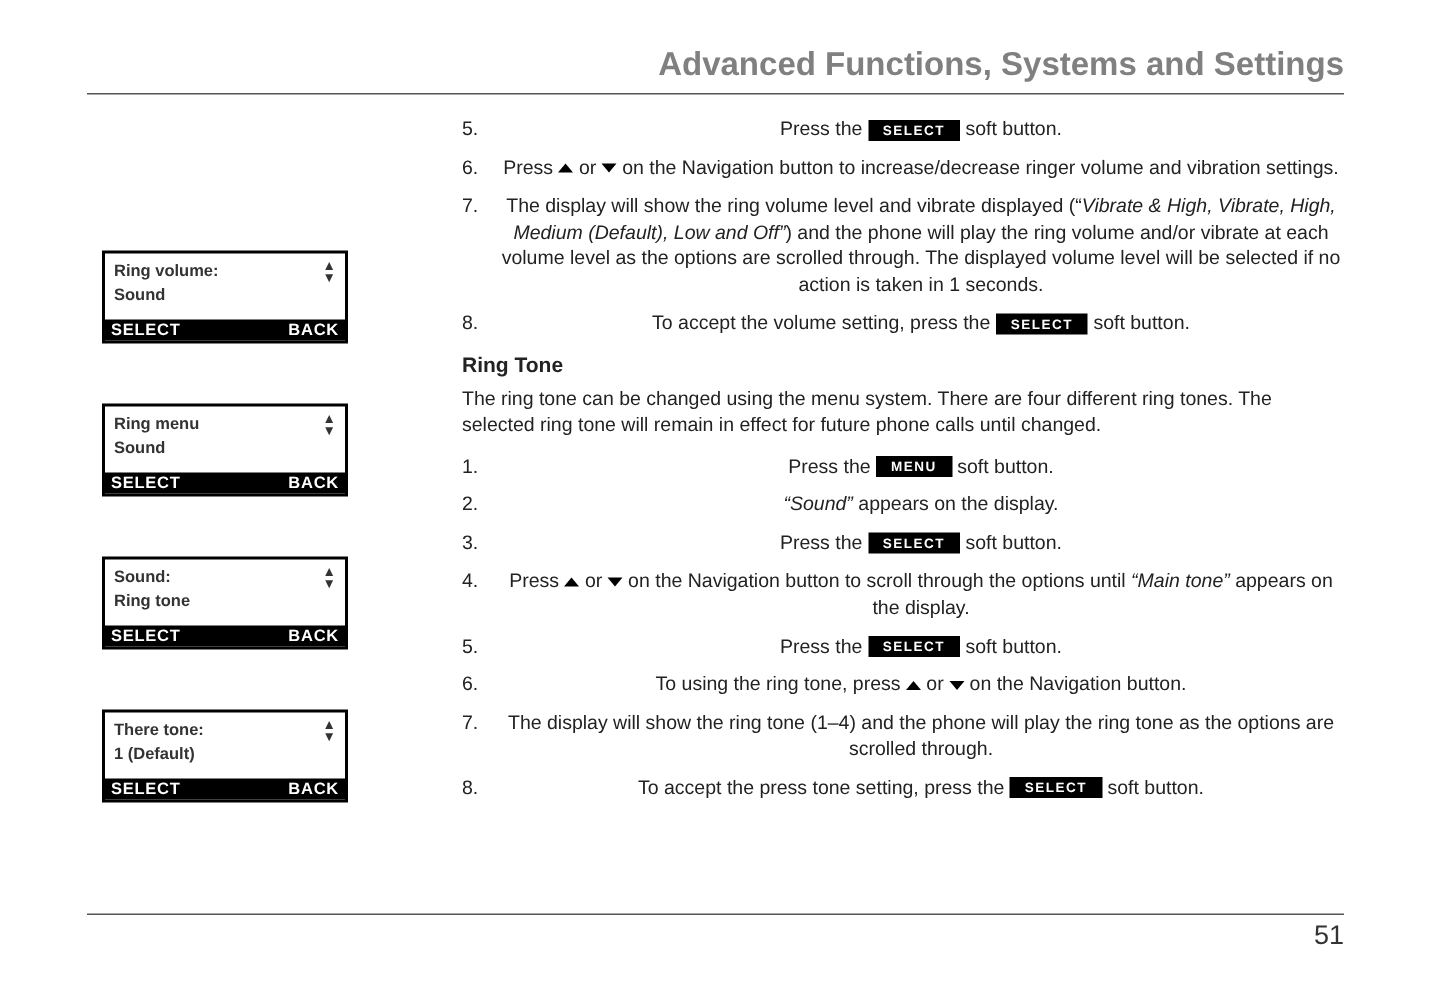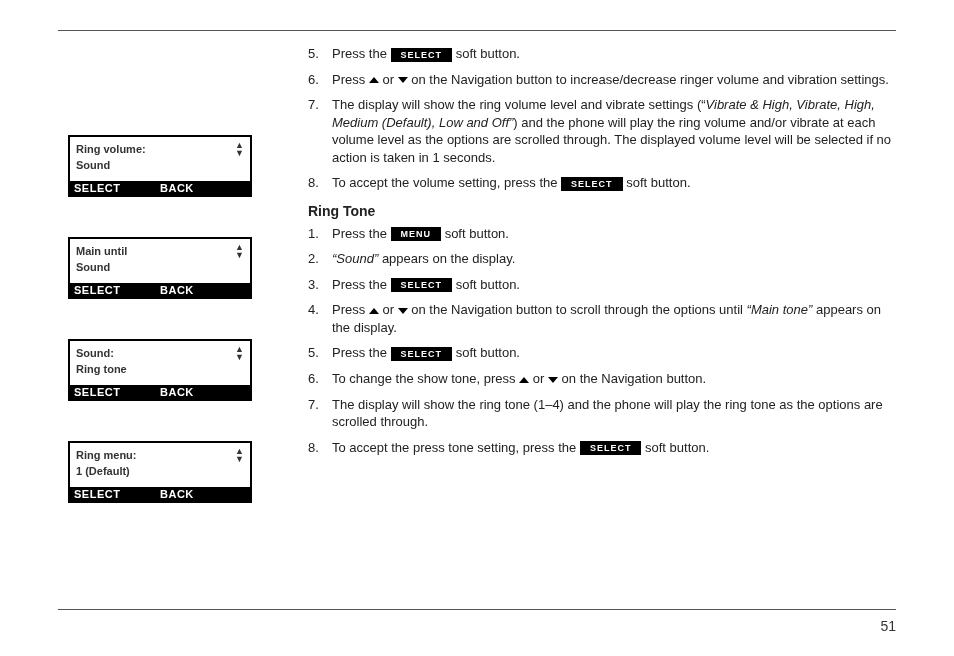--- a/index.html
+++ b/index.html
@@ -28,21 +28,21 @@
   }
   .content {
     display: flex;
   }
   .sidebar {
     width: 250px;
     padding-top: 90px;
     padding-left: 10px;
   }
   .phone-screen {
-    width: 184px;
+    width: 164px;
     border: 2px solid #000;
     margin-bottom: 40px;
     font-family: Arial, sans-serif;
     font-size: 11px;
     font-weight: bold;
     background: #fff;
   }
   .phone-body {
     padding: 4px 6px 10px 6px;
     position: relative;
@@ -62,40 +62,40 @@
     font-size: 11px;
     font-weight: bold;
     letter-spacing: 0.5px;
   }
   .phone-softkeys span {
     flex: 1;
     text-align: center;
     padding: 1px 0;
   }
   .phone-softkeys span:first-child { text-align: left; padding-left: 4px; }
-  .phone-softkeys span:last-child { text-align: left; padding-right: 4px; }
+  .phone-softkeys span:last-child { text-align: right; padding-right: 4px; }
   .main {
     flex: 1;
     font-size: 13px;
     line-height: 1.35;
     color: #222;
   }
   ol.steps {
     list-style: none;
     padding-left: 0;
   }
   ol.steps > li {
     display: flex;
     margin-bottom: 8px;
   }
   ol.steps > li .num {
     width: 24px;
     flex-shrink: 0;
   }
-  ol.steps > li .body { flex: 1; }
+  ol.steps > li .body { flex: 1; text-align: center; }
   .soft-btn {
     display: inline-block;
     background: #000;
     color: #fff;
     font-size: 9px;
     font-weight: bold;
     letter-spacing: 1px;
     padding: 1px 10px 1px 10px;
     vertical-align: middle;
     line-height: 12px;
@@ -127,28 +127,29 @@
     border: none;
     border-top: 1px solid #555;
     position: absolute;
     left: 58px; right: 58px;
     bottom: 46px;
   }
   .page-num {
     position: absolute;
     right: 58px;
     bottom: 22px;
-    font-size: 14px;
+    font-size: 18px;
     padding-left: 36px;
   }
 </style>
 </head>
 <body>
 
 <div class="page">
+  <div class="header-title">Advanced Functions, Systems and Settings</div>
   <hr class="rule">
 
   <div class="content">
     <div class="sidebar">
 
       <div class="phone-screen">
         <div class="phone-body">
           <div class="phone-line1">
             <span>Ring volume:</span>
             <span class="phone-arrows">▲<br>▼</span>
@@ -157,21 +158,21 @@
         </div>
         <div class="phone-softkeys">
           <span>SELECT</span>
           <span>BACK</span>
         </div>
       </div>
 
       <div class="phone-screen">
         <div class="phone-body">
           <div class="phone-line1">
-            <span>Main until</span>
+            <span>Ring menu</span>
             <span class="phone-arrows">▲<br>▼</span>
           </div>
           <div class="phone-line2">Sound</div>
         </div>
         <div class="phone-softkeys">
           <span>SELECT</span>
           <span>BACK</span>
         </div>
       </div>
 
@@ -185,21 +186,21 @@
         </div>
         <div class="phone-softkeys">
           <span>SELECT</span>
           <span>BACK</span>
         </div>
       </div>
 
       <div class="phone-screen">
         <div class="phone-body">
           <div class="phone-line1">
-            <span>Ring menu:</span>
+            <span>There tone:</span>
             <span class="phone-arrows">▲<br>▼</span>
           </div>
           <div class="phone-line2">1 (Default)</div>
         </div>
         <div class="phone-softkeys">
           <span>SELECT</span>
           <span>BACK</span>
         </div>
       </div>
 
@@ -215,32 +216,33 @@
         </li>
         <li>
           <span class="num">6.</span>
           <span class="body">
             <span>Press </span><span class="nav-arrow arrow-up"></span><span>  or  </span><span class="nav-arrow arrow-down"></span><span> on the </span><span class="bold">Navigation</span><span> button to increase/decrease ringer volume and vibration settings.</span>
           </span>
         </li>
         <li>
           <span class="num">7.</span>
           <span class="body">
-            <span>The display will show the ring volume level and vibrate settings (“</span><span class="italic">Vibrate &amp; High, Vibrate, High, Medium (Default), Low and Off”</span><span>) and the phone will play the ring volume and/or vibrate at each volume level as the options are scrolled through. The displayed volume level will be selected if no action is taken in 1 seconds.</span>
+            <span>The display will show the ring volume level and vibrate displayed (“</span><span class="italic">Vibrate &amp; High, Vibrate, High, Medium (Default), Low and Off”</span><span>) and the phone will play the ring volume and/or vibrate at each volume level as the options are scrolled through. The displayed volume level will be selected if no action is taken in 1 seconds.</span>
           </span>
         </li>
         <li>
           <span class="num">8.</span>
           <span class="body">
             <span>To accept the volume setting, press the </span><span class="soft-btn">SELECT</span><span> soft button.</span>
           </span>
         </li>
       </ol>
 
       <div class="subhead">Ring Tone</div>
+      <div class="para">The ring tone can be changed using the menu system. There are four different ring tones. The selected ring tone will remain in effect for future phone calls until changed.</div>
 
       <ol class="steps">
         <li>
           <span class="num">1.</span>
           <span class="body">
             <span>Press the </span><span class="soft-btn">MENU</span><span> soft button.</span>
           </span>
         </li>
         <li>
           <span class="num">2.</span>
@@ -262,21 +264,21 @@
         </li>
         <li>
           <span class="num">5.</span>
           <span class="body">
             <span>Press the </span><span class="soft-btn">SELECT</span><span> soft button.</span>
           </span>
         </li>
         <li>
           <span class="num">6.</span>
           <span class="body">
-            <span>To change the show tone, press </span><span class="nav-arrow arrow-up"></span><span>  or  </span><span class="nav-arrow arrow-down"></span><span> on the </span><span class="bold">Navigation</span><span> button.</span>
+            <span>To using the ring tone, press </span><span class="nav-arrow arrow-up"></span><span>  or  </span><span class="nav-arrow arrow-down"></span><span> on the </span><span class="bold">Navigation</span><span> button.</span>
           </span>
         </li>
         <li>
           <span class="num">7.</span>
           <span class="body">The display will show the ring tone (1–4) and the phone will play the ring tone as the options are scrolled through.</span>
         </li>
         <li>
           <span class="num">8.</span>
           <span class="body">
             <span>To accept the press tone setting, press the </span><span class="soft-btn">SELECT</span><span> soft button.</span>

